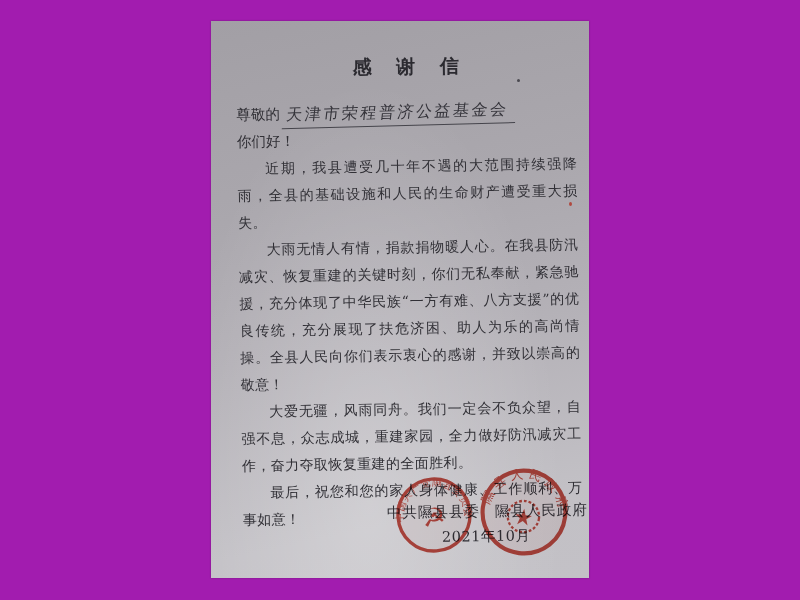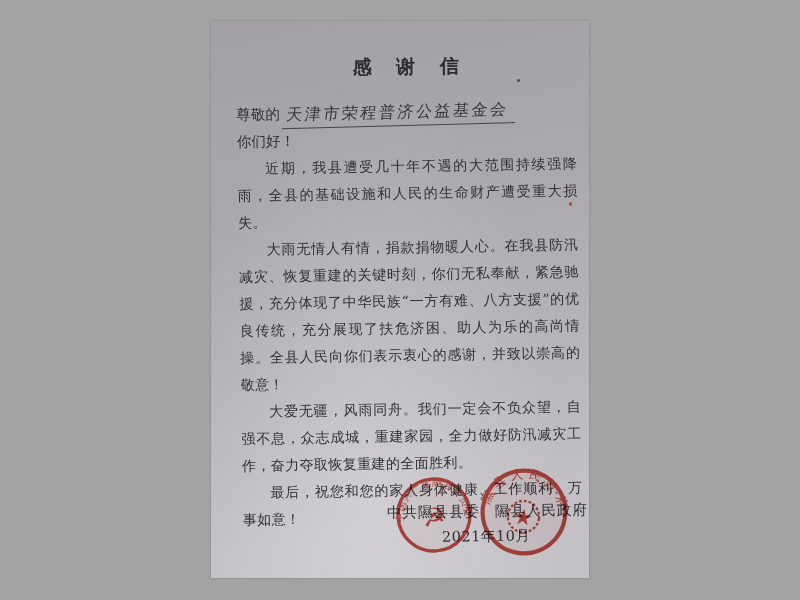--- a/index.html
+++ b/index.html
@@ -5,21 +5,21 @@
   html, body {
     margin: 0; padding: 0;
     width: 800px; height: 600px;
     overflow: hidden;
     background: #efefef;
     font-family: "DejaVu Serif", serif;
   }
   .stage {
     position: relative;
     width: 800px; height: 600px;
-    background: #a3a3a3;
+    background: #a21caf;
   }
   
   .photo {
     position: absolute;
     left: 211px; top: 21px;
     width: 378px; height: 557px;
     background:
       radial-gradient(ellipse at 42% 86%, rgba(255,255,255,0.26), rgba(255,255,255,0) 62%),
       linear-gradient(168deg, #a29fa5 0%, #aaa7ad 32%, #b3b0b6 55%, #c2c0c5 85%, #c3c1c6 100%);
     box-shadow: 0 0 2px rgba(0,0,0,0.25);

